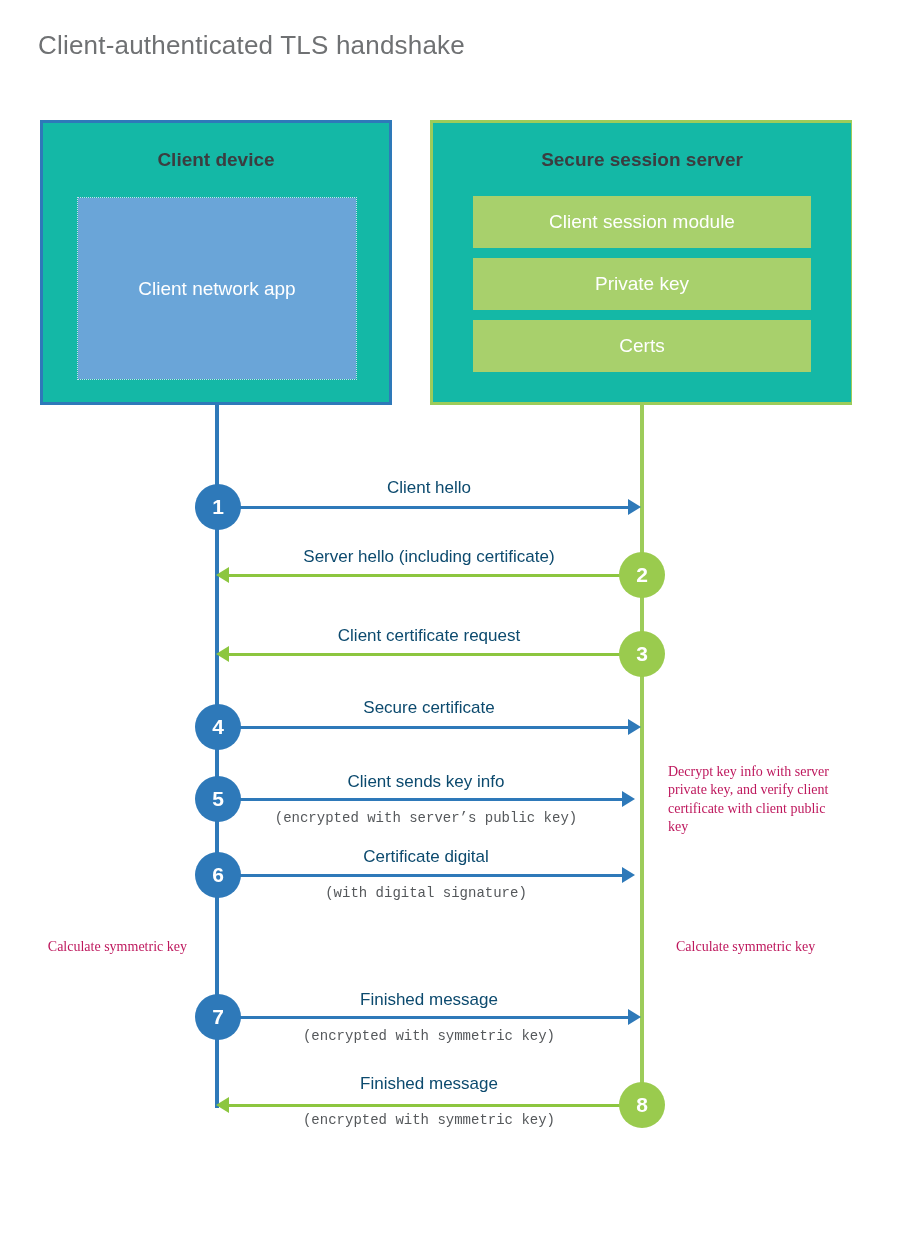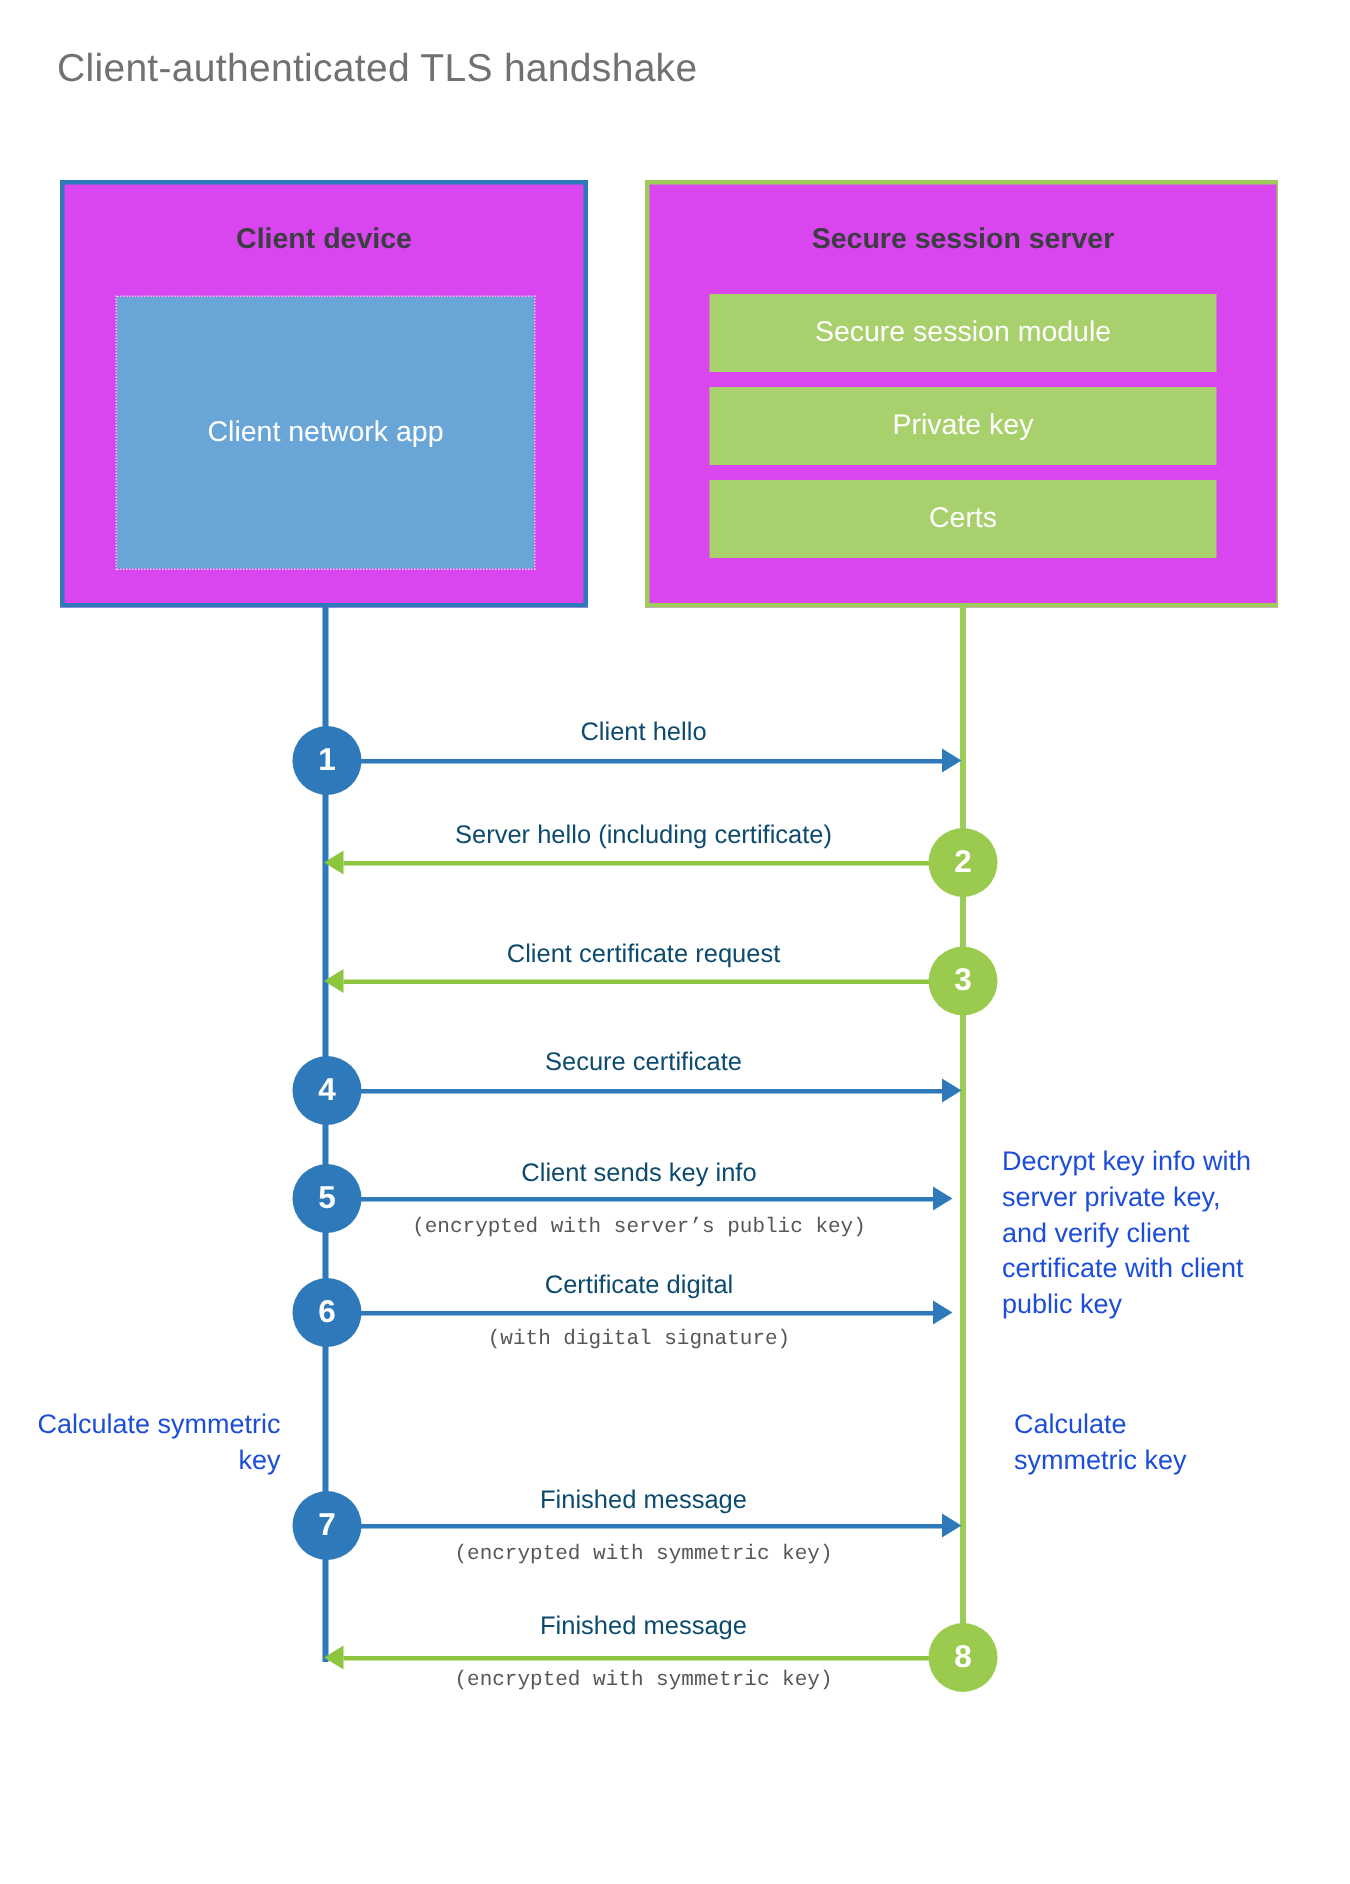--- a/index.html
+++ b/index.html
@@ -24,21 +24,21 @@
     font-size: 26px;
     font-weight: 400;
     color: #6f7173;
     letter-spacing: 0.2px;
     white-space: nowrap;
   }
 
   
   .party-box {
     position: absolute;
-    background: #d946ef;
+    background: #14b8a6;
   }
   .party-box.client {
     left: 40px;
     top: 120px;
     width: 352px;
     height: 285px;
     border: 3px solid #2e79b9;
   }
   .party-box.server {
     left: 430px;
@@ -158,43 +158,44 @@
     text-align: center;
     font-size: 14px;
     color: #55585b;
     white-space: nowrap;
     font-family: Liberation Mono, monospace;
   }
 
   
   .note {
     position: absolute;
-    font-size: 18px;
+    font-size: 14px;
     line-height: 1.32;
-    color: #1d4ed8;
+    color: #be185d;
+    font-family: Liberation Serif, serif;
   }
   .note.right-side { text-align: left; }
   .note.left-side  { text-align: right; }
 </style>
 </head>
 <body>
 
 <div id="stage">
 
   <div class="title">Client-authenticated TLS handshake</div>
 
   <div class="party-box client">
     <div class="party-title">Client device</div>
     <div class="client-app">Client network app</div>
   </div>
 
   <div class="party-box server">
     <div class="party-title">Secure session server</div>
     <div class="server-modules">
-      <div class="server-module">Secure session module</div>
+      <div class="server-module">Client session module</div>
       <div class="server-module">Private key</div>
       <div class="server-module">Certs</div>
     </div>
   </div>
 
   <div class="lifeline client-line"></div>
   <div class="lifeline server-line"></div>
 
   <div class="msg">
     <div class="msg-label" style="left:217px; top:478px; width:424px;">Client hello</div>

